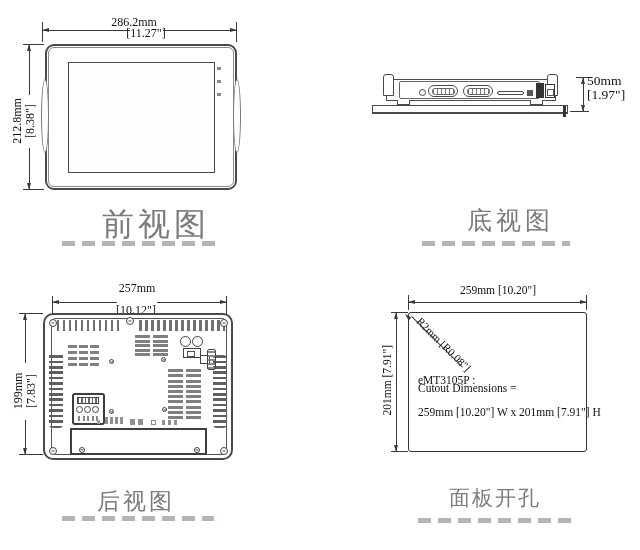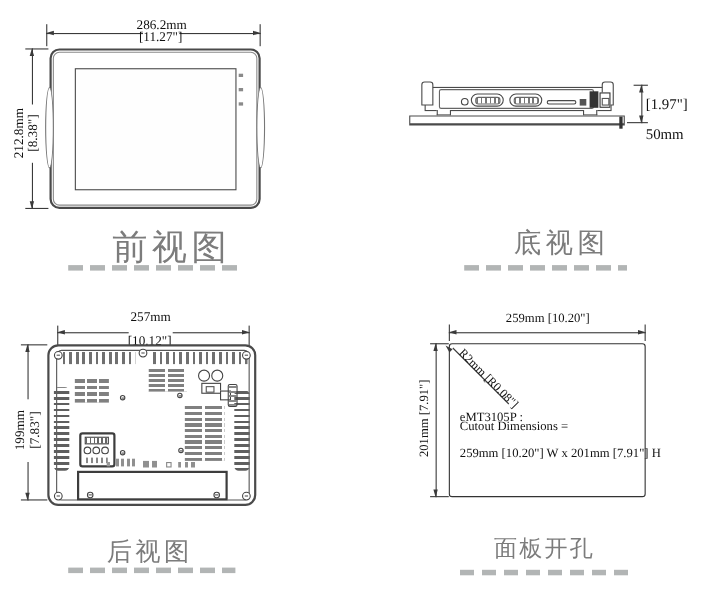--- a/index.html
+++ b/index.html
@@ -25,21 +25,21 @@
   .rot{transform:rotate(-90deg);}
   .note{position:absolute;font-size:11.5px;line-height:11px;color:#111;white-space:nowrap;}
 </style>
 </head>
 <body>
 
 <div id="canvas">
 
   <div>
 
-    <div class="dimtext" style="left:107px;top:16px;width:80px;text-align:center;">286.2mm</div>
+    <div class="dimtext" style="left:94px;top:16px;width:80px;text-align:center;">286.2mm</div>
     <div class="ln" style="left:42px;top:30px;width:88px;height:1px;"></div>
     <div class="ln" style="left:163px;top:30px;width:74px;height:1px;"></div>
     <div class="arr arr-l" style="left:42px;top:28px;"></div>
     <div class="arr arr-r" style="left:230px;top:28px;"></div>
     <div class="ln" style="left:42px;top:22px;width:1px;height:20px;"></div>
     <div class="ln" style="left:236px;top:22px;width:1px;height:20px;"></div>
     <div class="dimtext" style="left:106px;top:27px;width:80px;">[11.27"]</div>
 
     <div class="ln" style="left:29px;top:44px;width:1px;height:51px;"></div>
     <div class="ln" style="left:29px;top:148px;width:1px;height:42px;"></div>
@@ -86,21 +86,21 @@
     <div class="box" style="left:397px;top:100px;width:13px;height:5px;border-top:none;"></div>
     <div class="box" style="left:530px;top:100px;width:13px;height:5px;border-top:none;"></div>
     <div class="box" style="left:372px;top:105px;width:196px;height:9px;border-bottom-width:2.5px;"></div>
     <div class="abs" style="left:563px;top:106px;width:3px;height:11px;background:#333;"></div>
 
     <div class="ln" style="left:583px;top:77px;width:1px;height:35px;"></div>
     <div class="arr arr-u" style="left:581px;top:77px;"></div>
     <div class="arr arr-d" style="left:581px;top:105px;"></div>
     <div class="ln" style="left:576px;top:77px;width:13px;height:1px;"></div>
     <div class="ln" style="left:570px;top:111px;width:19px;height:1px;"></div>
-    <div class="dimtext" style="left:587px;top:74px;text-align:right;font-size:13.5px;line-height:14px;margin-top:41px;">50mm</div>
+    <div class="dimtext" style="left:587px;top:74px;text-align:right;font-size:13.5px;line-height:14px;">50mm</div>
     <div class="dimtext" style="left:587px;top:88px;text-align:left;font-size:13.5px;line-height:14px;">[1.97"]</div>
 
     <div class="cap" style="left:435px;top:204px;width:151px;font-size:25px;letter-spacing:4px;">底视图</div>
     <div class="dash" style="left:422px;top:241px;width:148px;"></div>
   </div>
 
   <div>
 
     <div class="dimtext" style="left:97px;top:282px;width:80px;">257mm</div>
     <div class="dimtext" style="left:96px;top:304px;width:80px;">[10.12"]</div>

